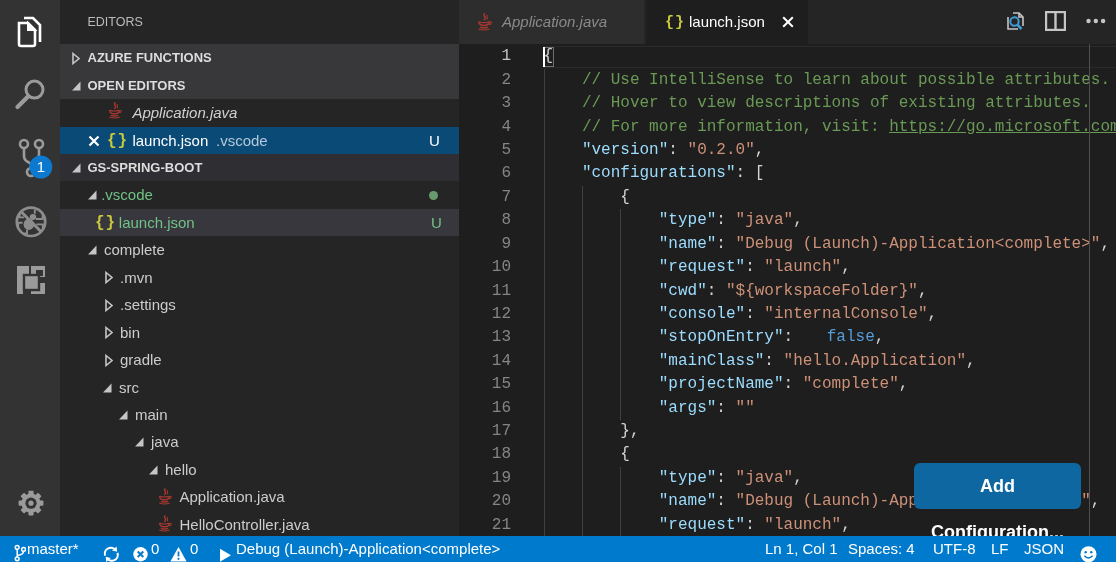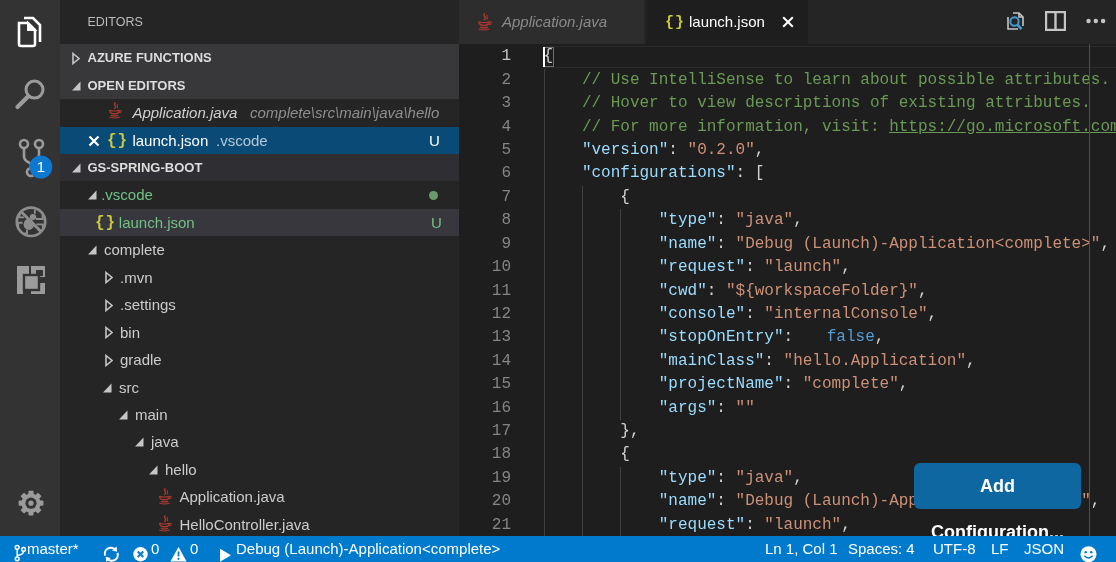--- a/index.html
+++ b/index.html
@@ -122,21 +122,20 @@
             <path d="M9.0 0.5 C5.6 2.8 12.0 4.2 7.8 7.2"></path>
             <path d="M11.4 2.2 C9.4 3.6 13.0 4.7 10.6 6.6" stroke-width="1.1"></path>
             <path d="M2.8 8.4 C2.9 11.2 5.3 12.5 8.0 12.5 C10.7 12.5 13.1 11.2 13.2 8.4"></path>
             <path d="M13.4 8.7 C16.2 8.4 15.7 11.6 12.6 11.5" stroke-width="1.1"></path>
             <path d="M3.2 8.7 Q8.0 10.5 12.8 8.7" stroke-width="1.1"></path>
             <path d="M4.2 14.2 Q8.0 15.6 11.8 14.2"></path>
             <path d="M2.4 16.0 Q8.0 17.9 13.6 16.0" stroke-width="1.1"></path>
           </g>
         </svg>
         <span class="lbl ital" style="left:72.4px">Application.java</span>
-        <span class="lbl desc" style="left:190px">complete\src\main\java\hello</span>
       </div>
       <div class="srow" style="top:126.6px;height:27.43px;line-height:27.43px;background:#0a4a76;;color:#ffffff">
         <svg class="tw" style="left:28px;top:8px" width="12" height="12" viewBox="0 0 12 12">
           <path d="M1.5 1.5 L10.5 10.5 M10.5 1.5 L1.5 10.5" stroke="#ffffff" stroke-width="2.2"></path>
         </svg>
         <div style="position:absolute;left:47.0px;top:14.0px;transform:translateY(-50%);font-family:'Liberation Mono',monospace;font-size:16px;font-weight:bold;color:#c9c93f;letter-spacing:1px;line-height:1">{}</div>
         <span class="lbl" style="left:72.4px;color:#ffffff">launch.json</span>
         <span class="lbl" style="left:156px;color:#b3c9da">.vscode</span>
         <span class="lbl" style="left:369px;color:#ffffff">U</span>
       </div>

